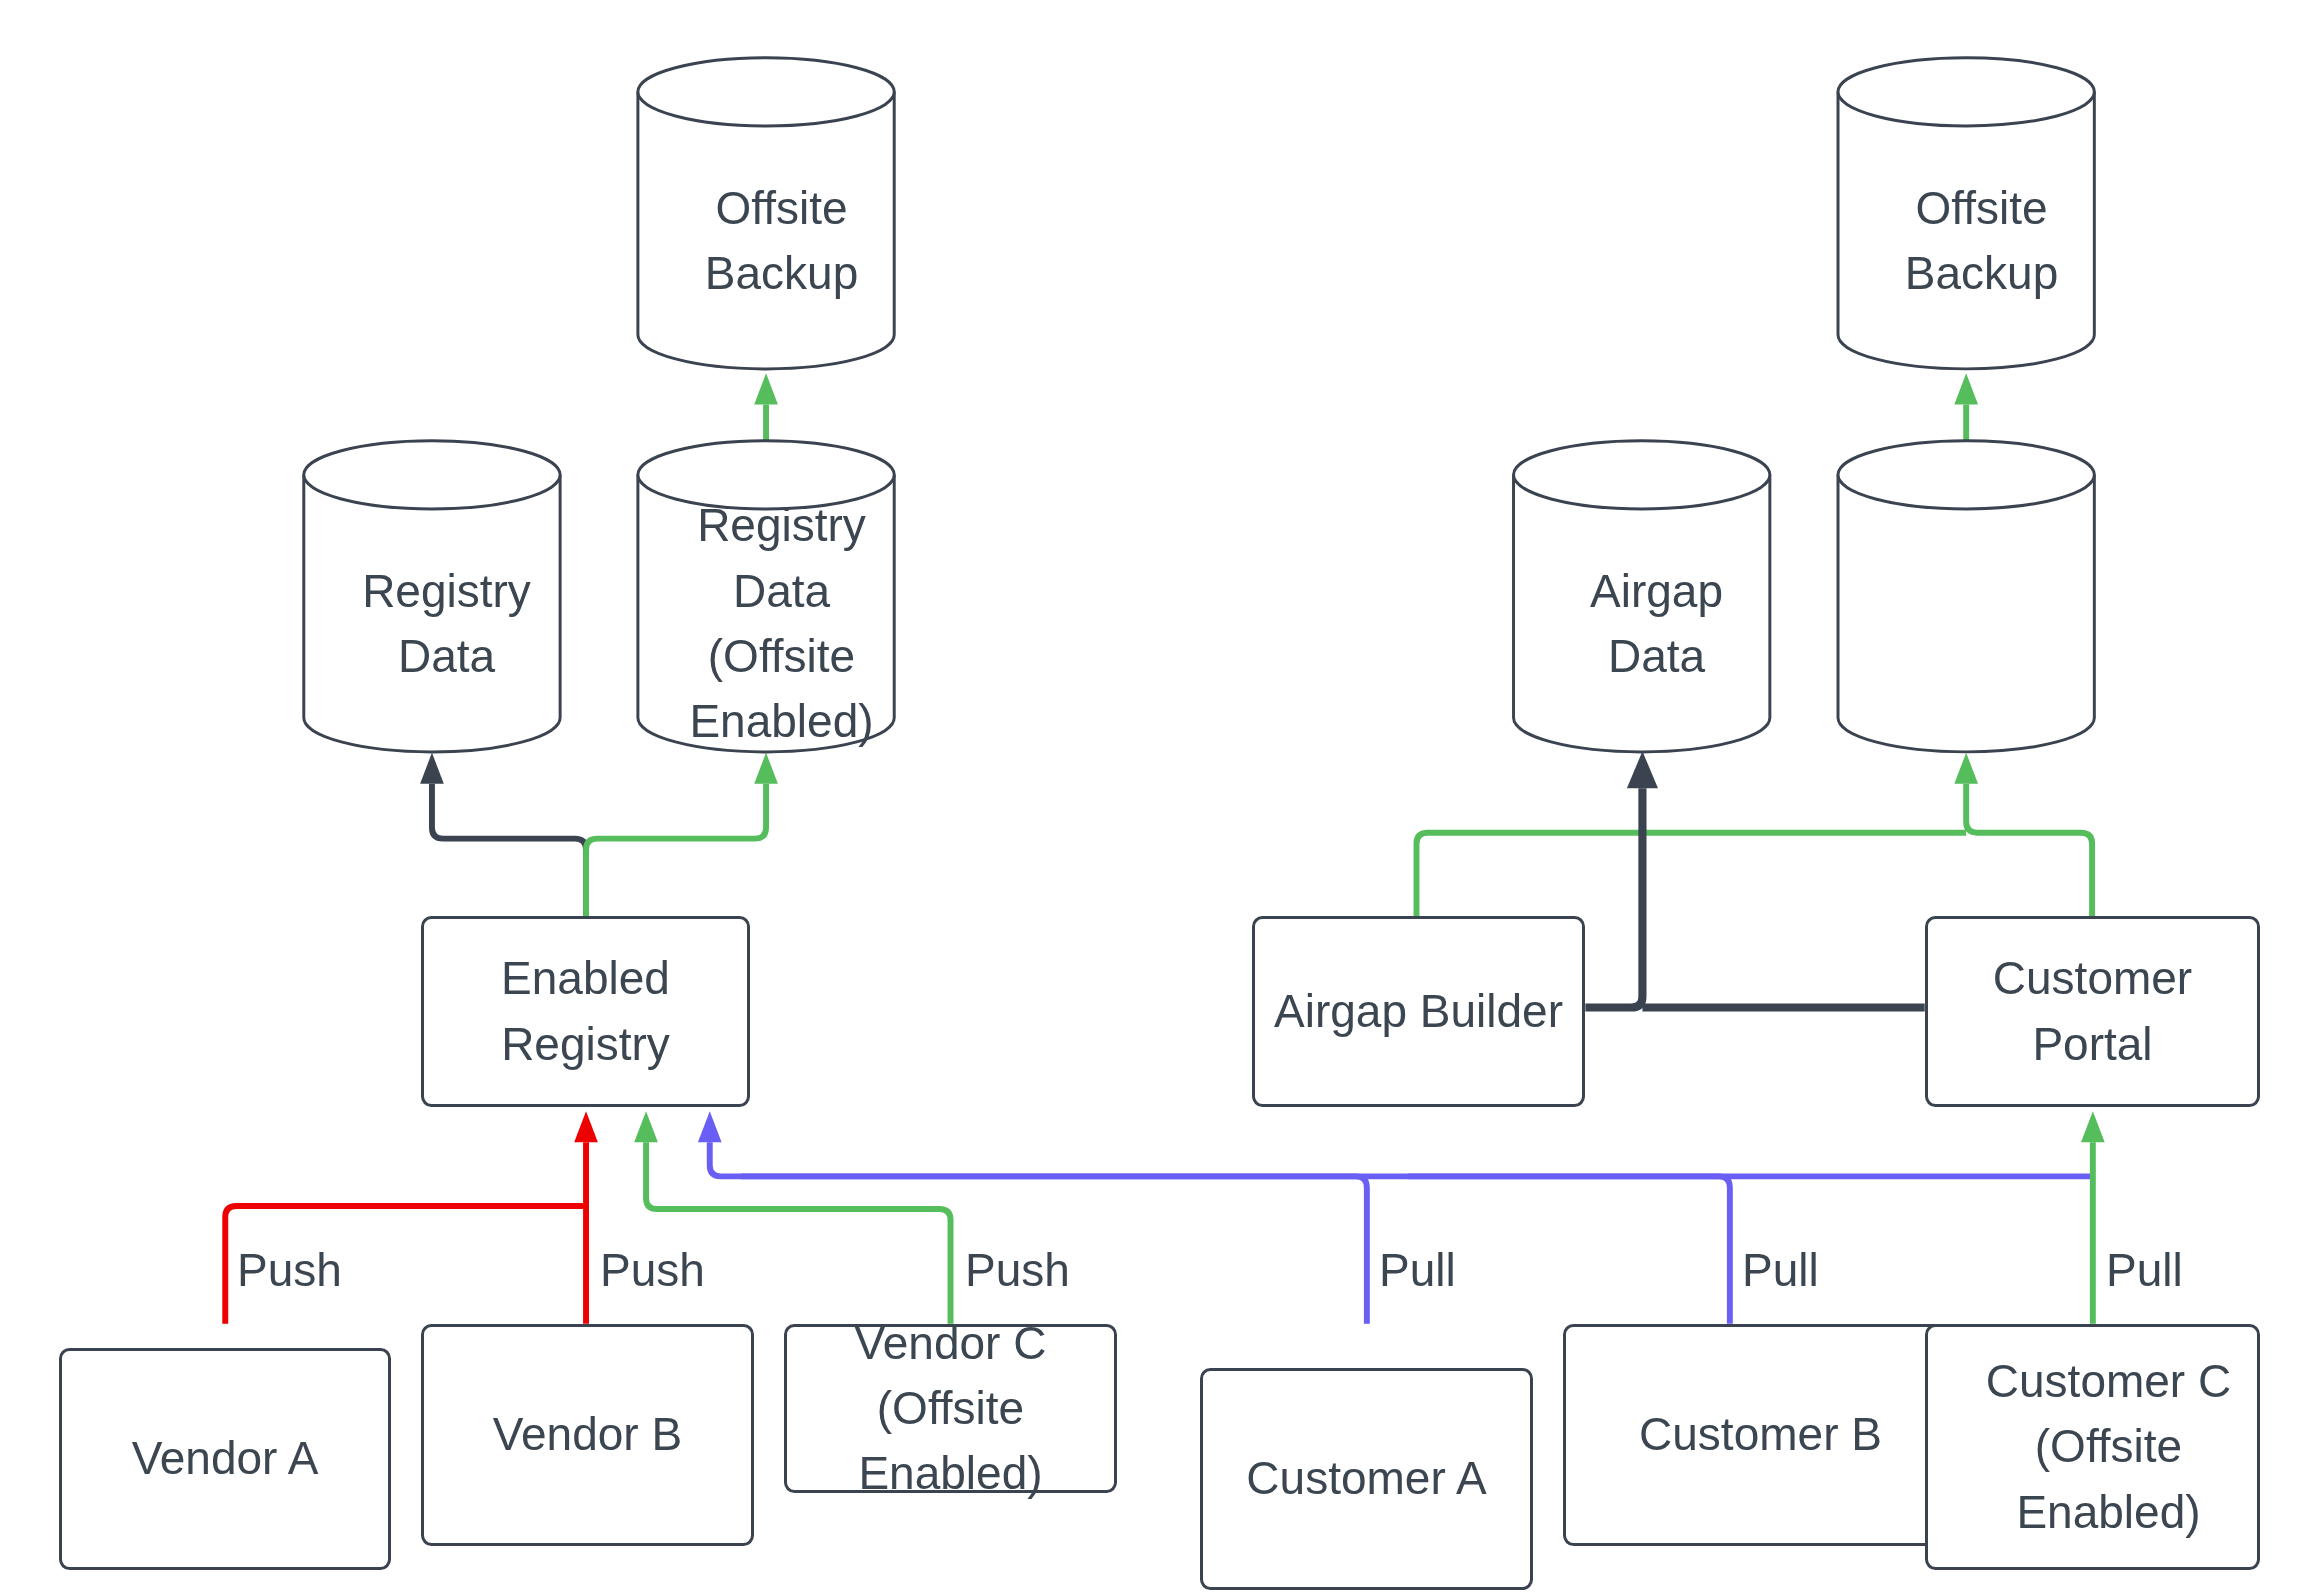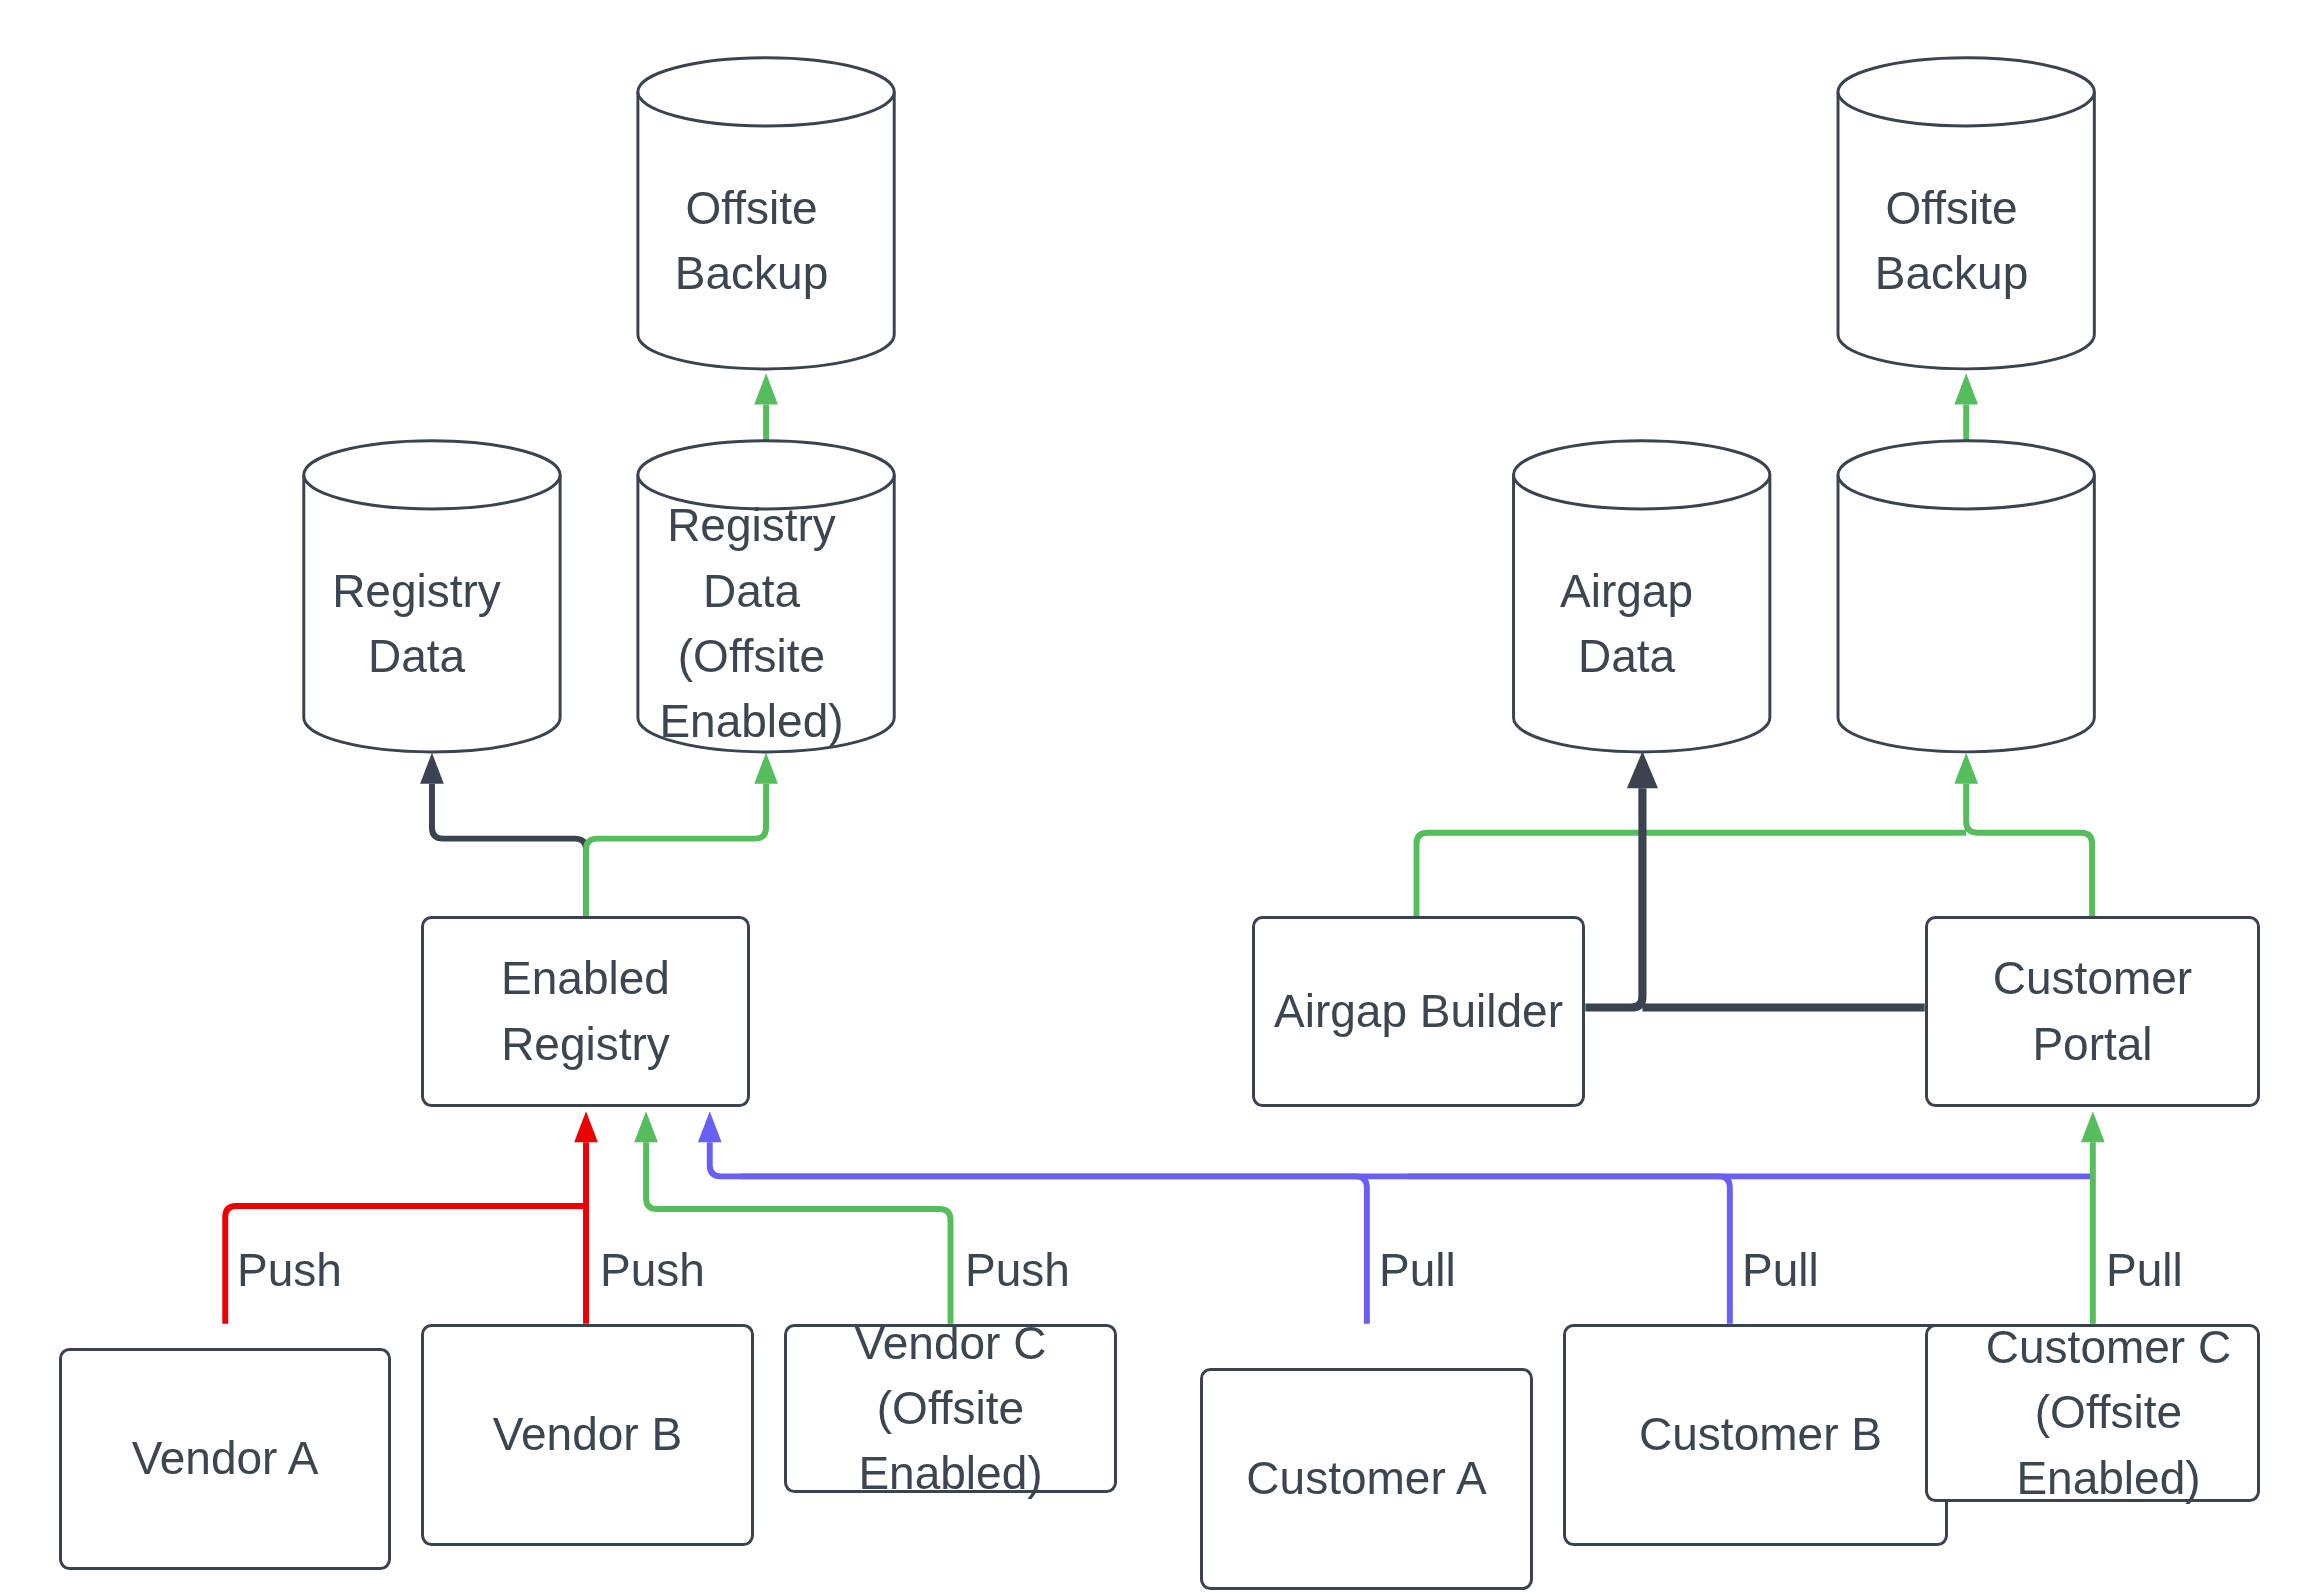--- a/index.html
+++ b/index.html
@@ -50,21 +50,21 @@
     font-size: 46px;
     line-height: 1.42;
     color: var(--text);
     z-index: 2;
   }
   .node > span { max-width: 293px; display: inline-block; }
   .cyl-label {
     position: absolute;
     display: flex;
     align-items: center;
-    justify-content: flex-start;
+    justify-content: flex-end;
     text-align: center;
     font-size: 46px;
     line-height: 1.42;
     color: var(--text);
     z-index: 2;
     pointer-events: none;
     width: 237px;
     height: 256px;
   }
   .cyl-label > span { max-width: 207px; display: inline-block; }
@@ -184,21 +184,21 @@
     </div>
   <div class="node" style="left:784px; top:1324px; width:333px; height:169px;">
       <span>Vendor C (Offsite Enabled)</span>
     </div>
   <div class="node" style="left:1200px; top:1324px; width:333px; height:222px;margin-top:44px;">
       <span>Customer A</span>
     </div>
   <div class="node" style="left:1563px; top:1324px; width:385px; height:222px;padding-left:10px;">
       <span>Customer B</span>
     </div>
-  <div class="node" style="left:1925px; top:1324px; width:335px; height:178px;padding-left:32px;">
+  <div class="node" style="left:1925px; top:1324px; width:335px; height:246px;padding-left:32px;">
       <span>Customer C (Offsite Enabled)</span>
     </div>
 
   <div class="edge-label" style="left:237px; top:1245px;">Push</div>
   <div class="edge-label" style="left:600px; top:1245px;">Push</div>
   <div class="edge-label" style="left:965px; top:1245px;">Push</div>
   <div class="edge-label" style="left:1379px; top:1245px;">Pull</div>
   <div class="edge-label" style="left:1742px; top:1245px;">Pull</div>
   <div class="edge-label" style="left:2106px; top:1245px;">Pull</div>
 

